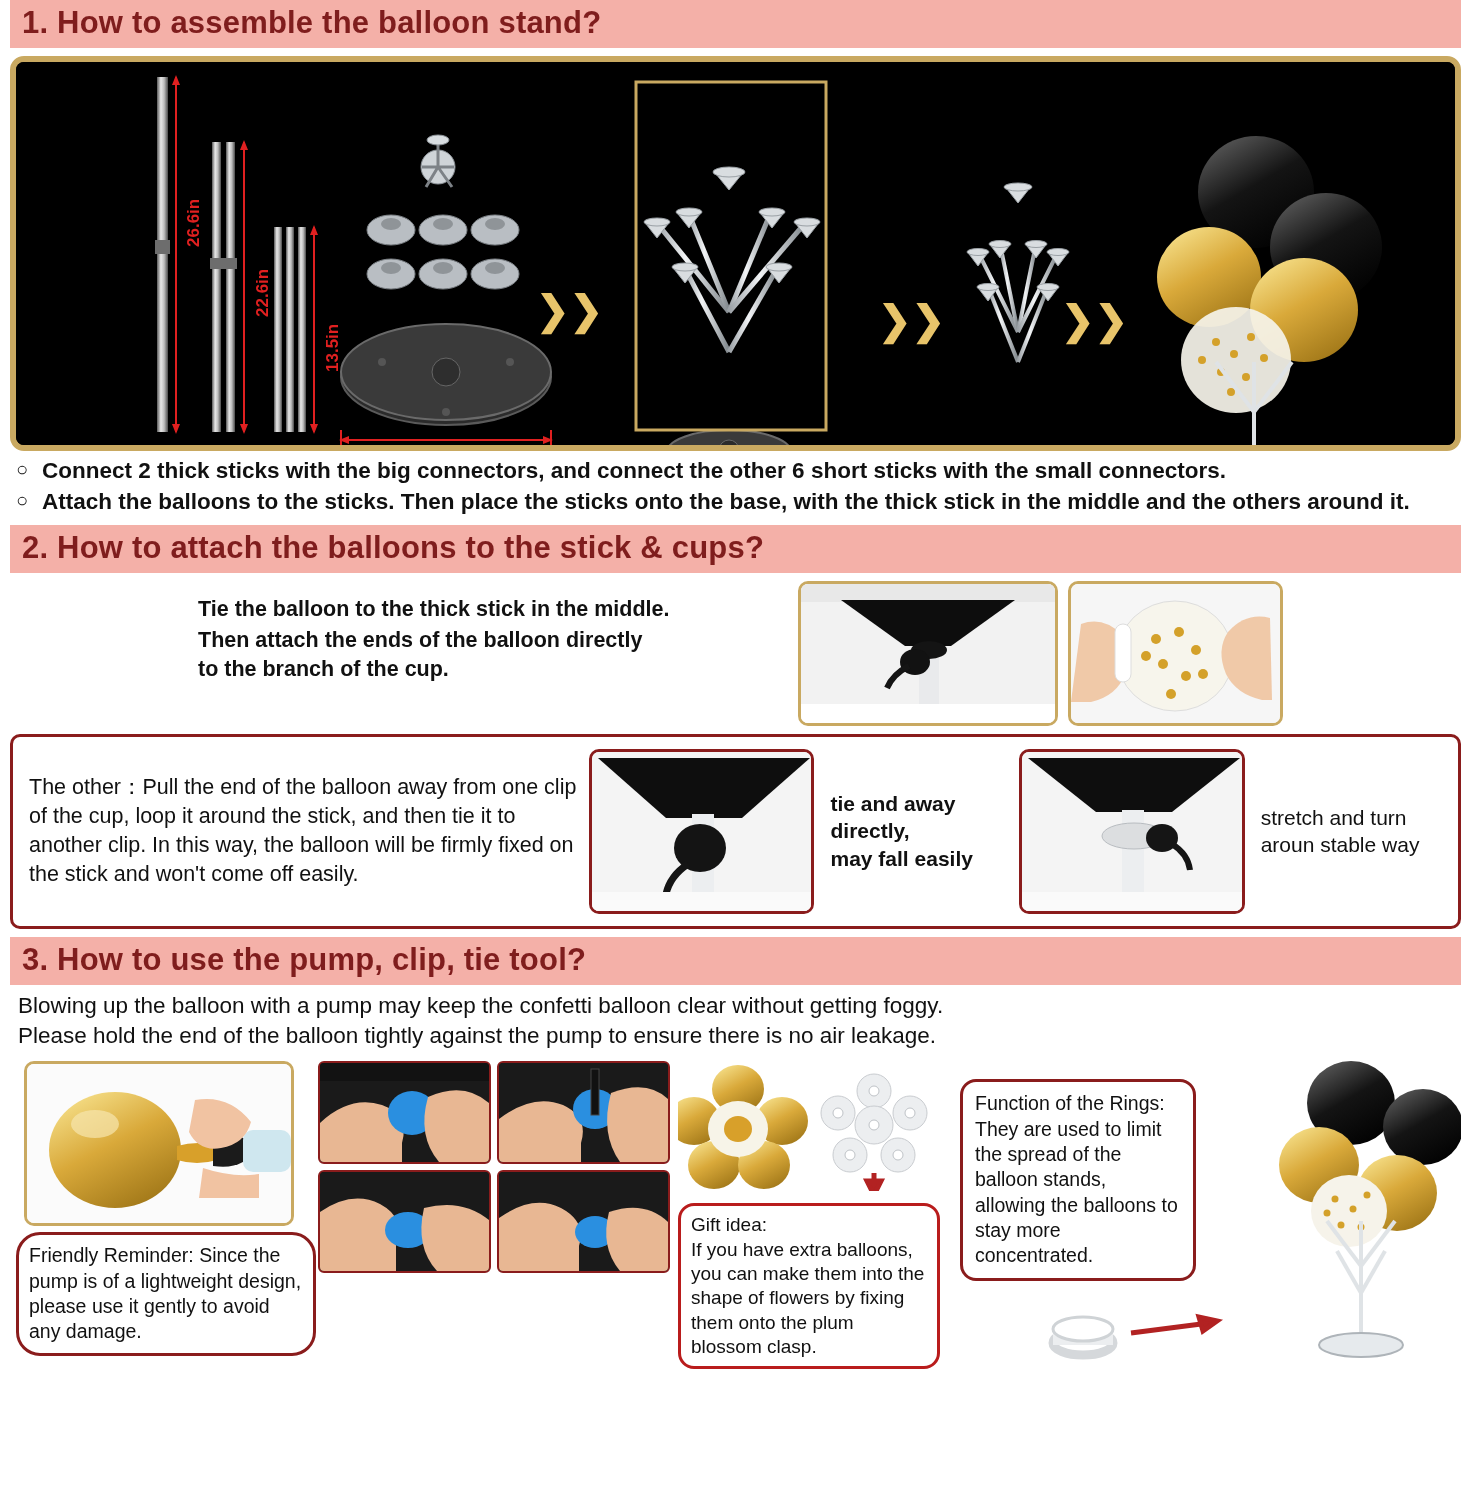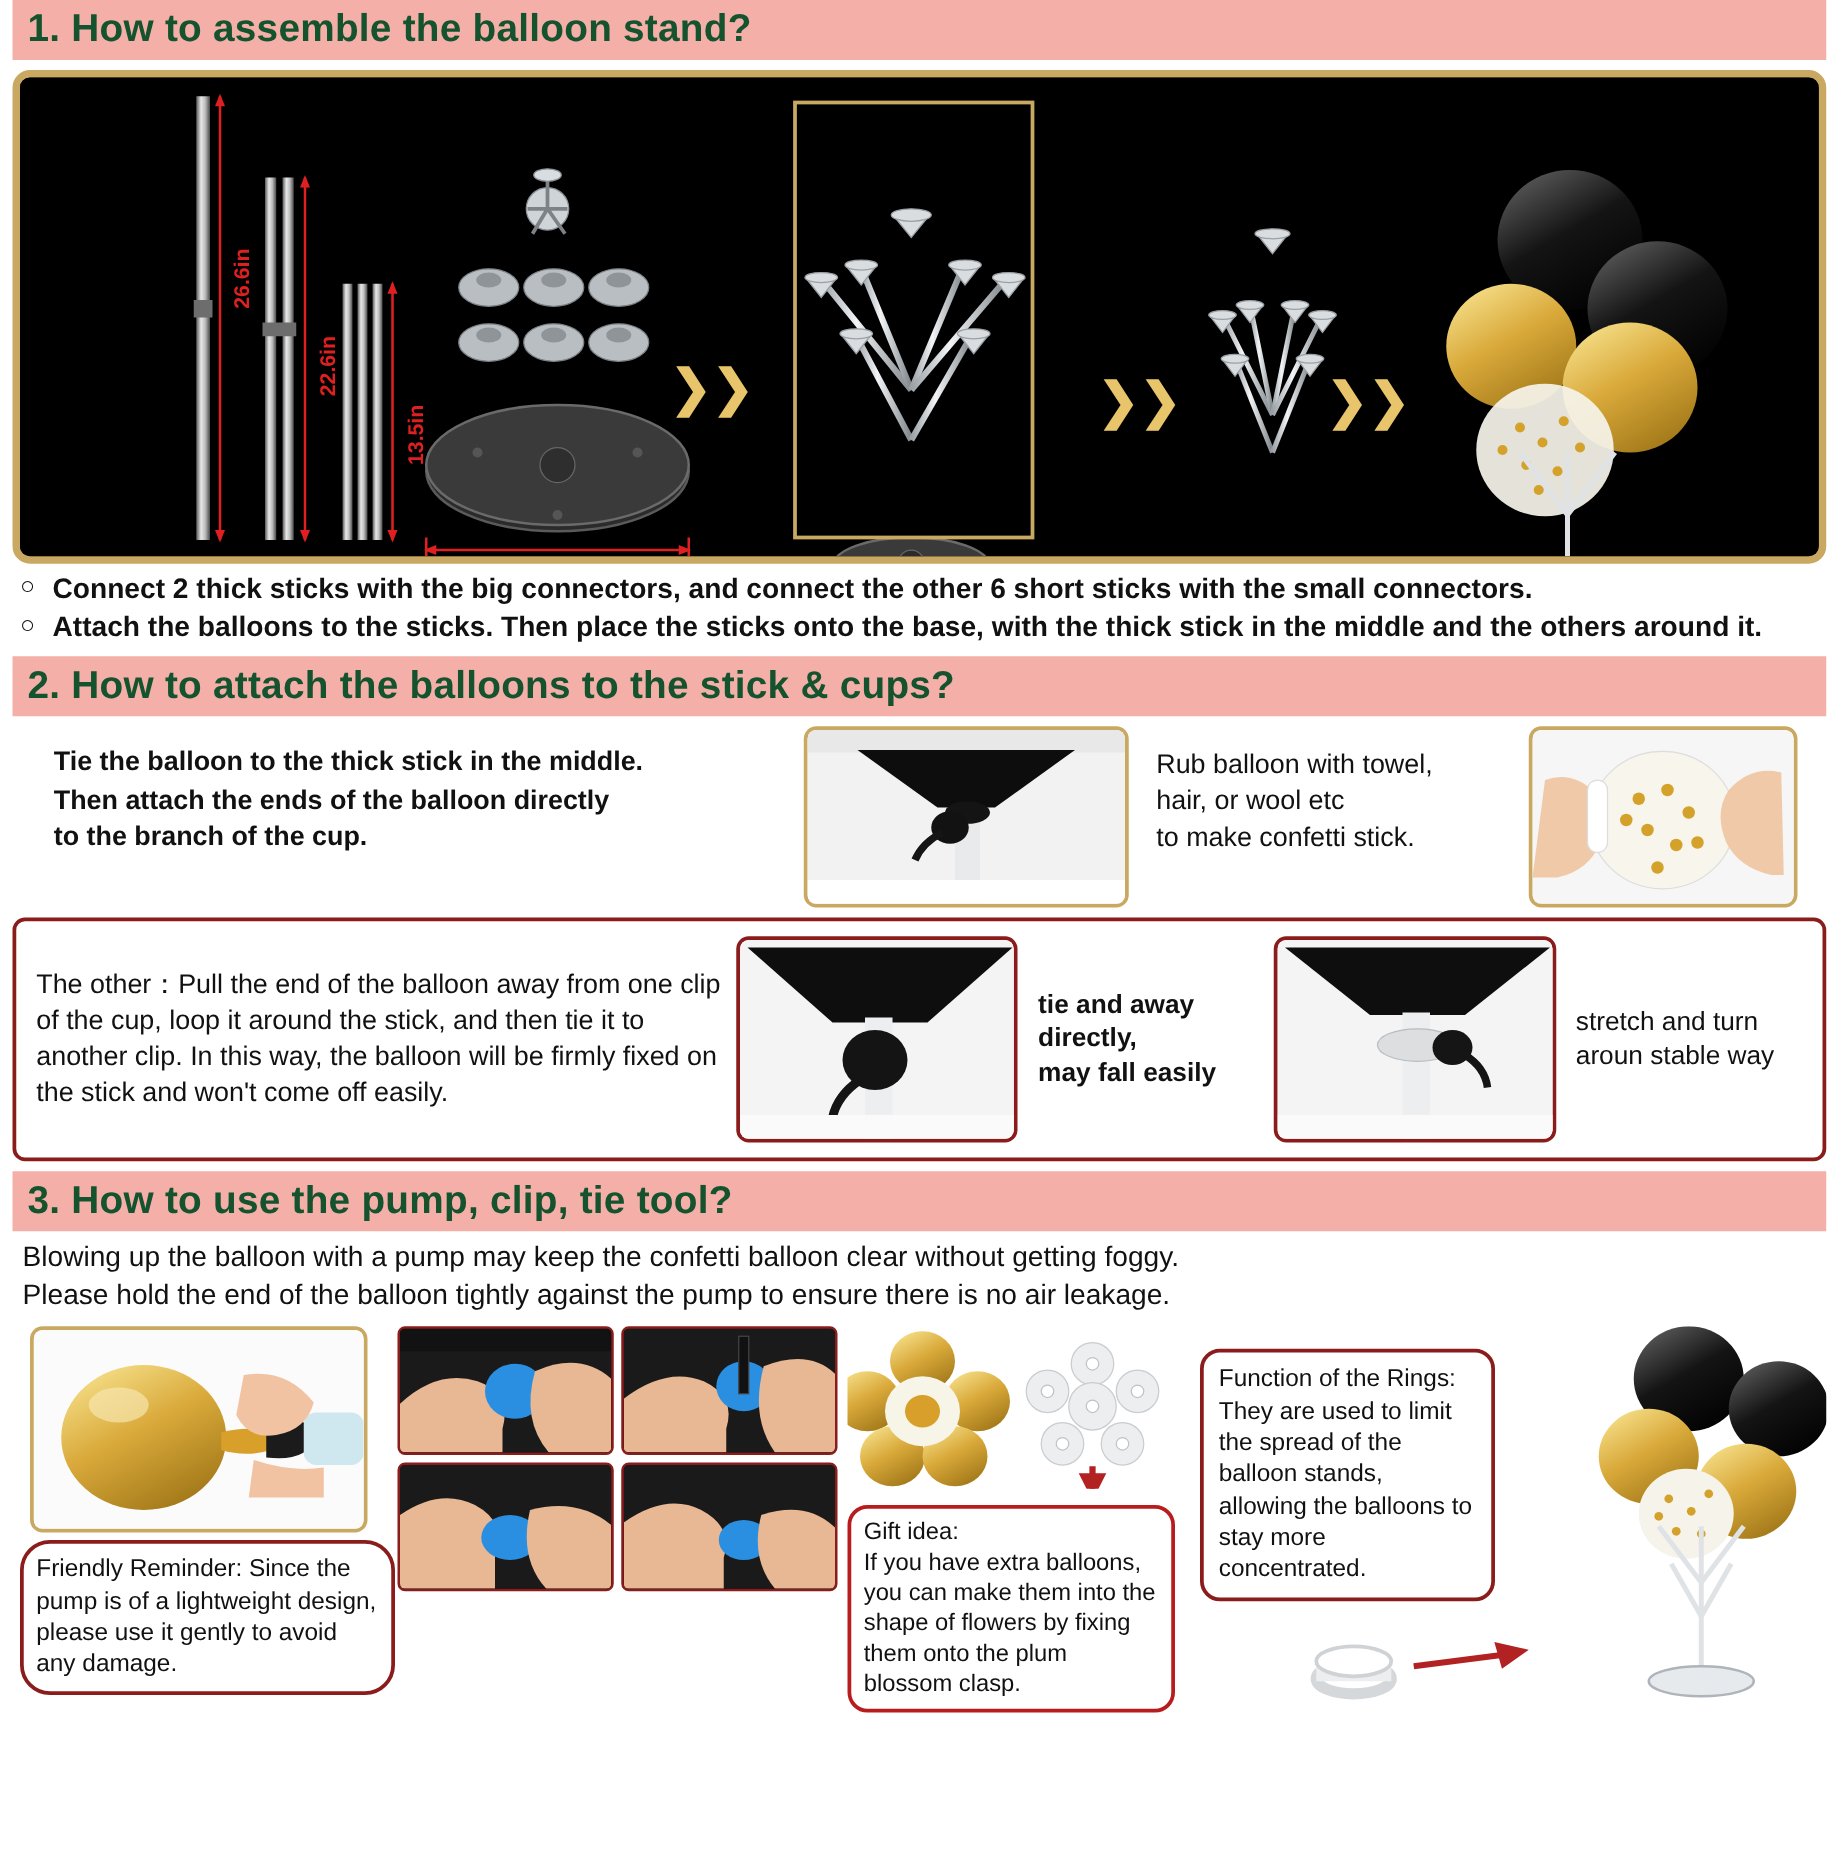--- a/index.html
+++ b/index.html
@@ -14,21 +14,21 @@
   }
   .page { width:1471px; height:1500px; position:relative; padding: 0 10px; }
 
   
   .sec-header {
     background: #f4b0a8;
     font-size: 31px;
     font-weight: 700;
     padding: 5px 12px 7px 12px;
     letter-spacing: 0.2px;
-    color: #14532d;
+    color: #7f1d1d;
   }
 
   
   .panel-gold {
     margin-top: 8px;
     border: 6px solid #c9a961;
     border-radius: 14px;
     background: #000;
     height: 395px;
     position: relative;
@@ -334,25 +334,20 @@
         <rect x="0" y="0" width="254" height="18" fill="#e8e8e8"></rect>
         <path d="M40 16 L214 16 L150 62 L104 62 Z" fill="#0d0d0d"></path>
         <rect x="118" y="60" width="20" height="79" fill="#e9eaec"></rect>
         <ellipse cx="128" cy="66" rx="18" ry="9" fill="#141414"></ellipse>
         <ellipse cx="114" cy="78" rx="15" ry="13" fill="#121212"></ellipse>
         <path d="M108 82 q-16 8 -22 22" stroke="#151515" stroke-width="6" fill="none"></path>
         <rect x="0" y="120" width="254" height="19" fill="#ffffff"></rect>
       </svg>
     </div>
 
-    <div class="s2textB">
-      <div>Rub balloon with towel,</div>
-      <div>hair, or wool etc</div>
-      <div>to make confetti stick.</div>
-    </div>
 
     <div class="imgbox gold boxB">
       <svg width="209" height="139" viewBox="0 0 209 139">
         <rect width="209" height="139" fill="#f6f6f6"></rect>
         <ellipse cx="104" cy="72" rx="58" ry="55" fill="#f7f5ec" stroke="#ddd"></ellipse>
         <g fill="#d4a12a">
           <circle cx="85" cy="55" r="5"></circle>
             <circle cx="108" cy="48" r="5"></circle>
           <circle cx="125" cy="66" r="5"></circle>
             <circle cx="92" cy="80" r="5"></circle>

